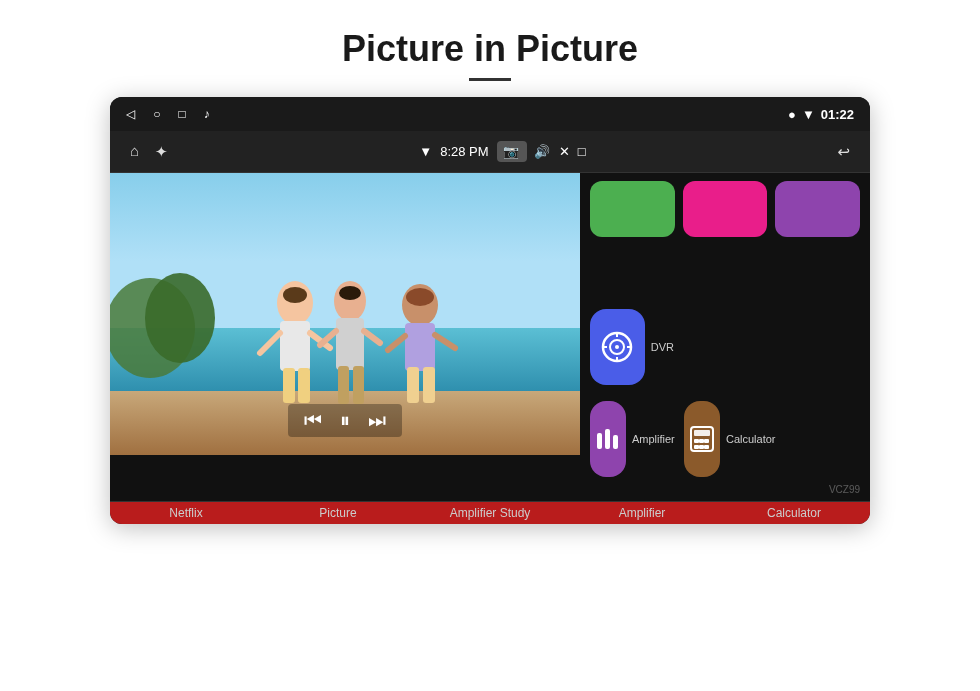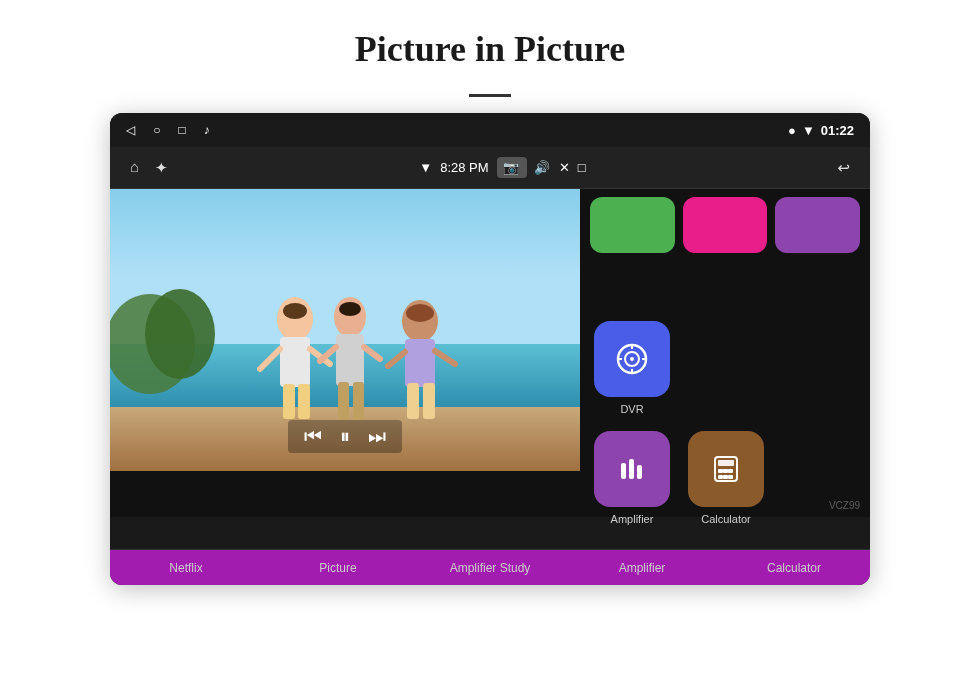--- a/index.html
+++ b/index.html
@@ -18,22 +18,22 @@
       flex-direction: column;
       align-items: center;
       padding: 28px 40px 0;
     }
 
     .page-title {
       font-size: 36px;
       font-weight: 900;
       color: #1a1a1a;
       text-align: center;
-      margin-bottom: 24px;
-      font-family: Liberation Serif, serif;
+      margin-bottom: 8px;
+      font-family: Liberation Sans, sans-serif;
     }
 
     .title-divider {
       width: 42px;
       height: 3px;
       background: #333;
       margin: 0 auto 16px;
     }
 
     .subtitle {
@@ -187,21 +187,20 @@
     .app-icons-row {
       display: flex;
       flex-direction: row;
       gap: 10px;
       margin-top: 60px;
     }
 
     .app-icon {
       width: 84px;
       display: flex;
-      flex-direction: column;
       align-items: center;
       gap: 6px;
     }
 
     .app-icon-box {
       width: 76px;
       height: 76px;
       border-radius: 16px;
       display: flex;
       align-items: center;
@@ -217,26 +216,25 @@
 
     .app-label {
       font-size: 11px;
       color: #ccc;
       text-align: center;
       font-family: Arial, sans-serif;
     }
 
     
     .bottom-labels {
-      background: #a21caf;
-      height: 36px;
+      background: #b91c1c;
+      height: 23px;
       display: flex;
       align-items: center;
       border-top: 1px solid #333;
-      margin-top: 32px;
     }
 
     .bottom-label-item {
       flex: 1;
       text-align: center;
       font-size: 12px;
       color: #ccc;
       font-family: Arial, sans-serif;
     }
 

